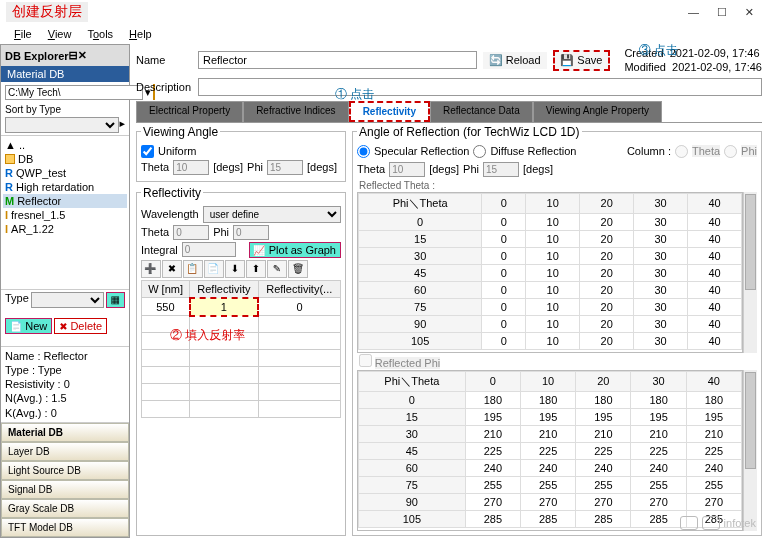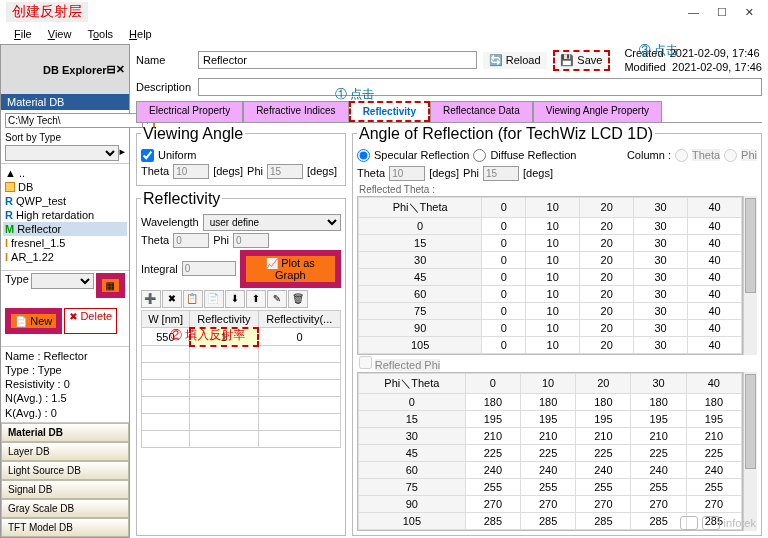--- a/index.html
+++ b/index.html
@@ -6,59 +6,59 @@
 body { background: #fff; width: 768px; height: 538px; overflow: hidden; position: relative; }
 .window-title-area { padding: 2px 6px; display: flex; justify-content: space-between; align-items: center; }
 .app-title { color: #d00; font-size: 14px; background: #eee; padding: 1px 6px; }
 .win-controls { display: flex; gap: 18px; padding-right: 8px; color: #333; }
 .win-controls span { cursor: pointer; }
 .menu-bar { display: flex; gap: 4px; padding: 2px 8px; }
 .menu-bar span { padding: 2px 6px; cursor: pointer; }
 .menu-bar span u { text-decoration: underline; }
 .main { display: flex; height: calc(100% - 44px); }
 .sidebar { width: 130px; border: 1px solid #999; display: flex; flex-direction: column; }
-.db-exp-hdr { background: #ddd; font-weight: bold; padding: 18px 4px; display: flex; justify-content: flex-end; align-items: center; }
+.db-exp-hdr { background: #ddd; font-weight: bold; padding: 4px 4px; display: flex; justify-content: flex-start; align-items: center; }
 .db-exp-hdr .close-x { cursor: pointer; }
 .material-db-tab { background: #2a5c9a; color: #fff; padding: 2px 6px; }
 .path-row { display: flex; align-items: center; padding: 2px 4px; gap: 2px; }
 .path-input { flex: 1; border: 1px solid #999; padding: 1px 2px; font-size: 10px; }
 .folder-btn { width: 16px; height: 16px; background: #ffd060; border: 1px solid #c80; cursor: pointer; }
 .sort-label { padding: 2px 4px; font-size: 10px; }
 .sort-row { display: flex; padding: 0 4px 2px; }
 .sort-sel { flex: 1; border: 1px solid #999; height: 16px; }
 .tree { flex: 1; border-top: 1px solid #ccc; padding: 2px; overflow: hidden; font-size: 10px; }
 .tree-item { display: flex; align-items: center; gap: 3px; padding: 1px 2px; cursor: pointer; }
 .tree-item.sel { background: #cde; }
 .tree-ico { width: 10px; height: 10px; display: inline-block; }
 .ico-folder { background: #ffd060; border: 1px solid #c80; }
 .ico-r { color: #06c; font-weight: bold; }
 .ico-i { color: #c80; font-weight: bold; }
 .ico-m { color: #090; font-weight: bold; }
 .sidebar-mid { padding: 2px 4px; border-top: 1px solid #ccc; }
 .sidebar-mid .row { display: flex; gap: 2px; margin-bottom: 10px; }
-.mini-btn { border: 6px solid #be185d; padding: 1px 4px; background: #f97316; cursor: pointer; font-size: 10px; }
+.mini-btn { border: 1px solid #be185d; padding: 1px 4px; background: #5eead4; cursor: pointer; font-size: 10px; }
 .del-btn { background: #fff; color: #c00; border: 1px solid #c00; }
 .info-area { padding: 2px 4px; font-size: 10px; line-height: 1.3; border-top: 1px solid #ccc; }
 .db-stack { border-top: 1px solid #ccc; }
 .db-stack-item { background: linear-gradient(#fff,#e8e0c8); border: 1px solid #bba; padding: 3px 6px; cursor: pointer; font-size: 10px; }
 .db-stack-item.active { font-weight: bold; }
 .content { flex: 1; padding: 2px 6px; overflow: hidden; display: flex; flex-direction: column; }
 .name-row, .desc-row { display: flex; align-items: center; gap: 6px; margin-bottom: 3px; }
 .name-row label, .desc-row label { width: 56px; }
 .name-input { flex: 1; border: 1px solid #999; padding: 2px 4px; }
 .reload-btn, .save-btn { display: inline-flex; align-items: center; gap: 3px; padding: 2px 6px; border: none; background: #f5f5f5; cursor: pointer; }
 .save-btn { border: 2px dashed #c00; }
 .created-info { font-size: 10px; line-height: 1.3; padding-left: 8px; }
 .tabs { display: flex; border-bottom: 1px solid #999; margin: 2px 0; }
-.tab { padding: 3px 12px; border: 1px solid #999; border-bottom: none; background: #f0abfc; cursor: pointer; font-size: 10px; }
+.tab { padding: 3px 12px; border: 1px solid #999; border-bottom: none; background: #737373; cursor: pointer; font-size: 10px; }
 .tab.active { background: #fff; border: 2px dashed #c00; color: #06c; font-weight: bold; }
 .tab-body { flex: 1; display: flex; gap: 6px; overflow: hidden; }
 .left-panel { width: 210px; display: flex; flex-direction: column; gap: 4px; }
 .fieldset { border: 1px solid #bbb; padding: 4px; }
-.fieldset legend { font-size: 16px; padding: 0 2px; }
+.fieldset legend { font-size: 12px; padding: 0 2px; }
 .row-inline { display: flex; align-items: center; gap: 4px; font-size: 10px; margin: 2px 0; }
 .row-inline input[type=text], .row-inline select { border: 1px solid #999; padding: 1px 2px; font-size: 10px; }
 .disabled { color: #888; background: #f0f0f0; }
 .mini-toolbar { display: flex; gap: 1px; margin: 2px 0; }
 .mini-toolbar span { width: 20px; height: 18px; border: 1px solid #bbb; background: #f5f5f5; cursor: pointer; display: inline-flex; align-items: center; justify-content: center; font-size: 10px; }
 .refl-table { width: 100%; border-collapse: collapse; font-size: 10px; }
 .refl-table th, .refl-table td { border: 1px solid #ccc; padding: 2px 4px; text-align: center; }
 .refl-table th { background: #f0f0f0; font-weight: normal; }
 .highlight-cell { border: 2px dashed #c00 !important; background: #ffc; }
 .annot { color: #d00; font-size: 12px; margin-top: 2px; }

